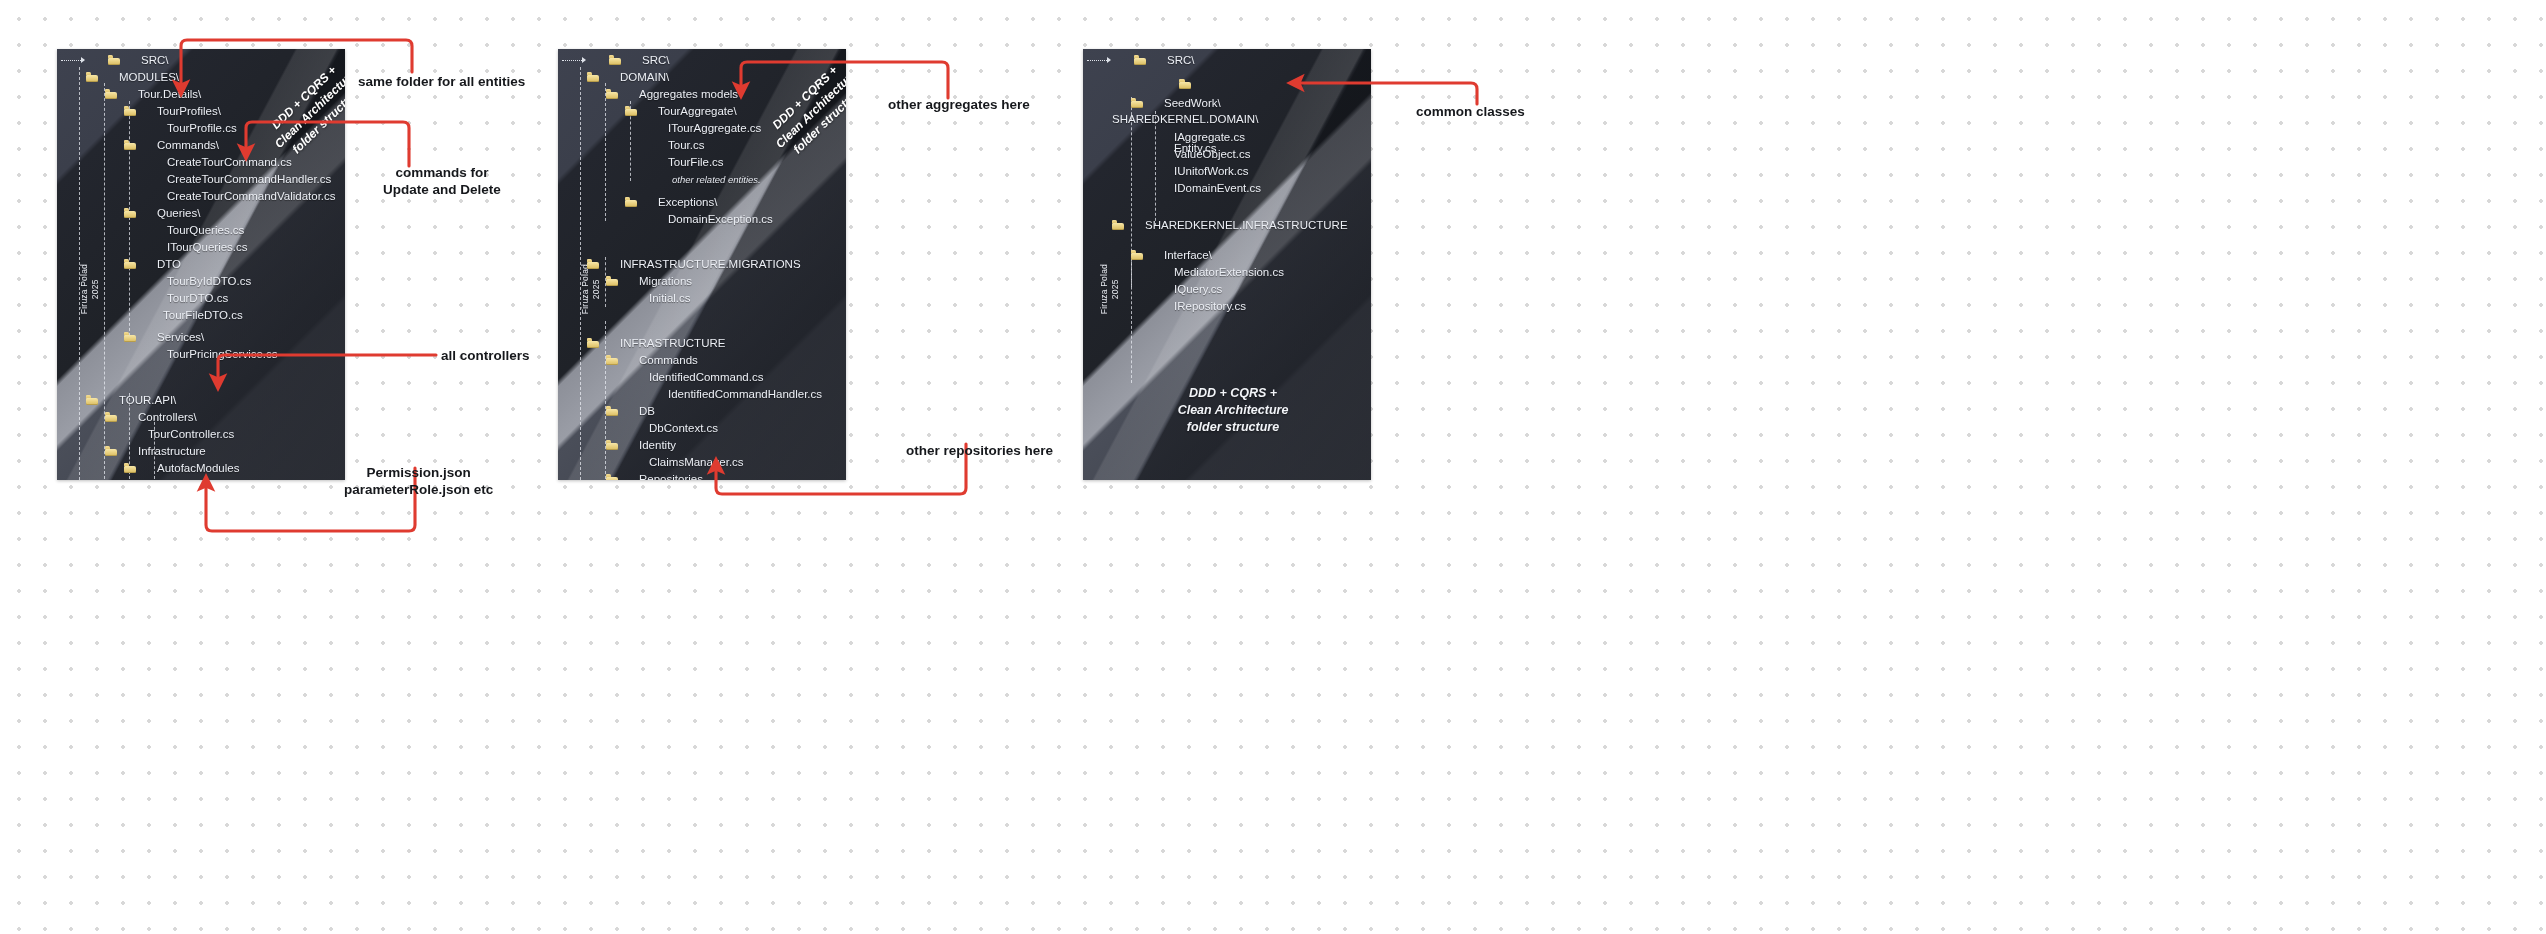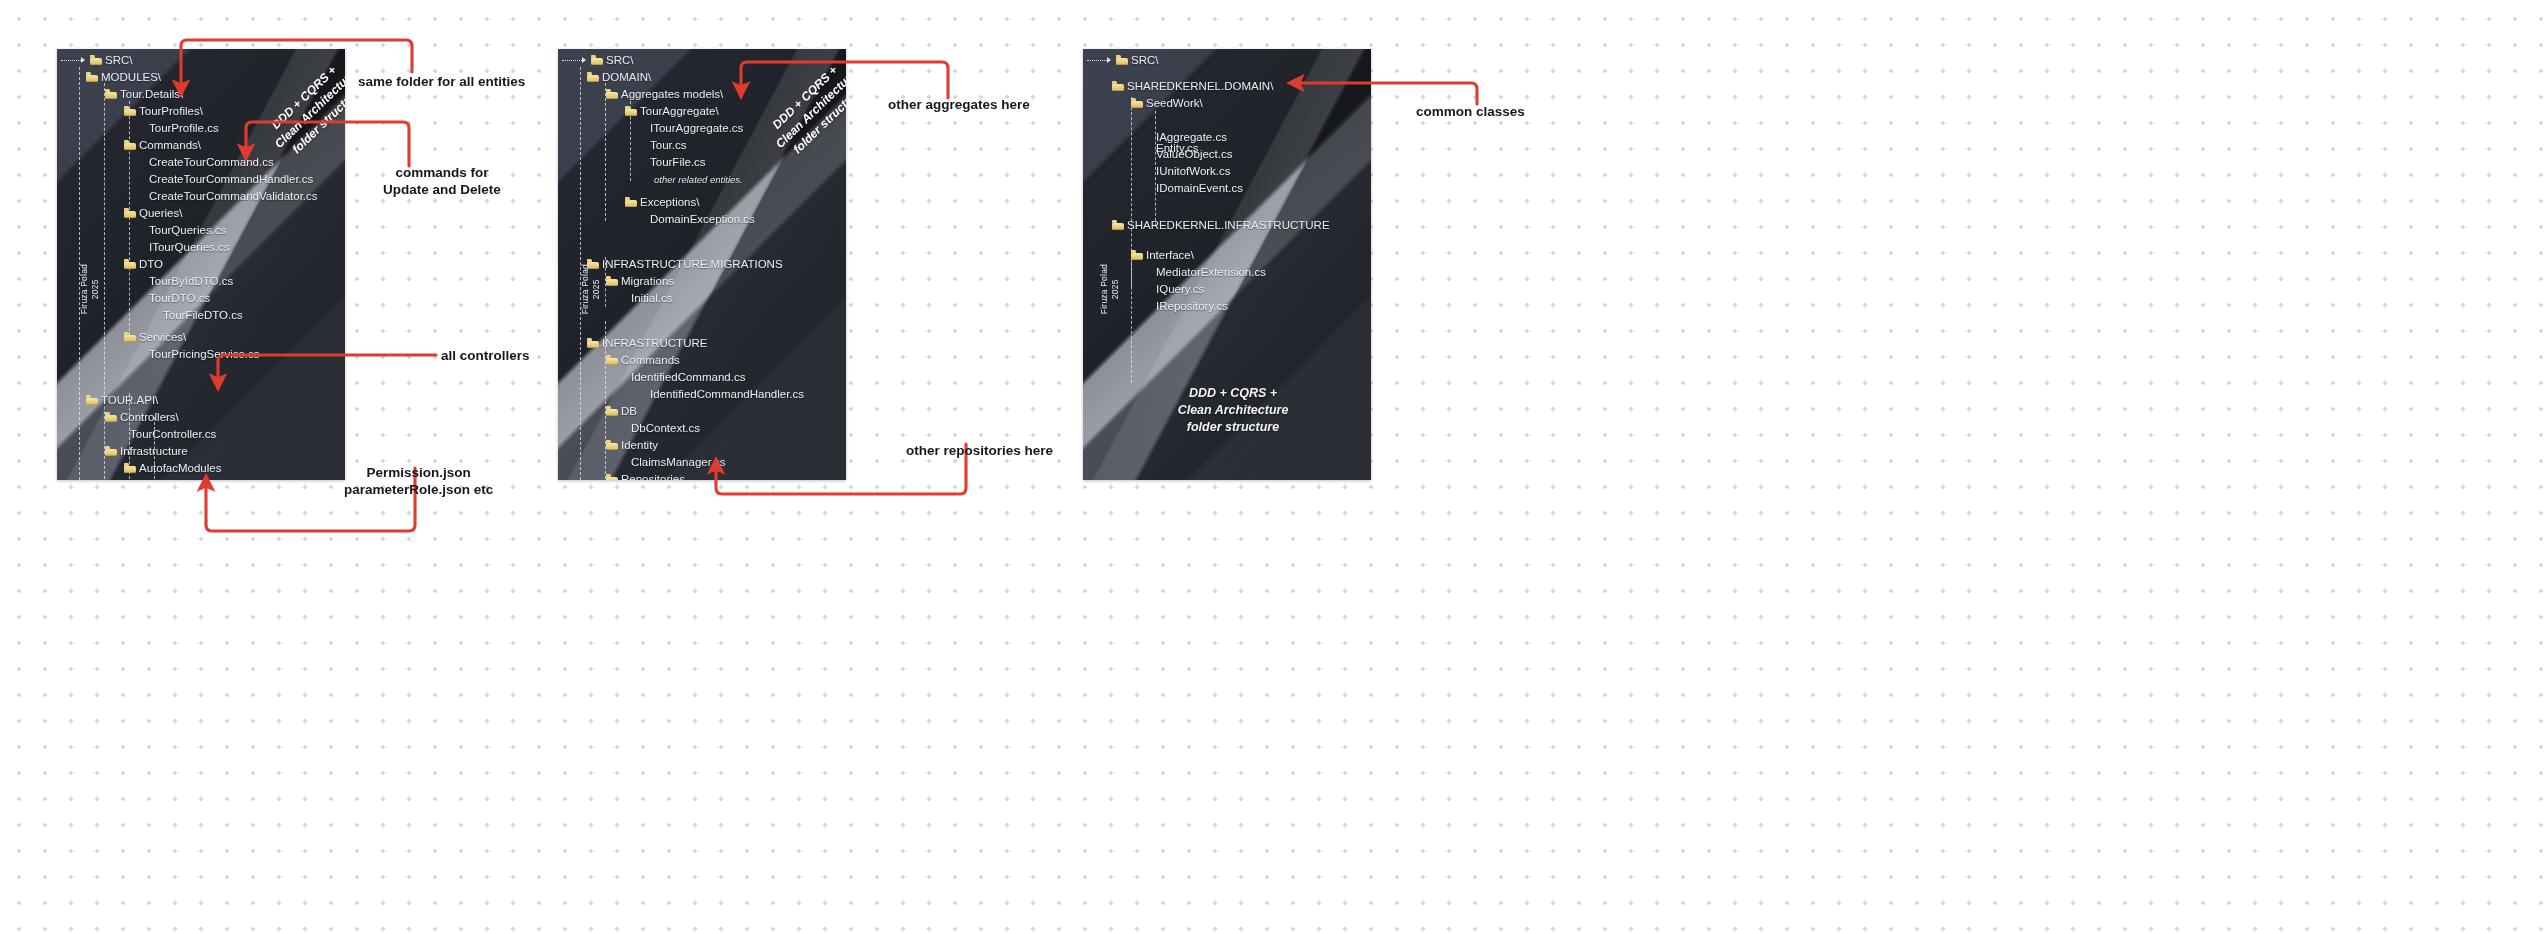--- a/index.html
+++ b/index.html
@@ -45,21 +45,21 @@
   }
 
   
   .tree{position:absolute;left:0;top:0;right:0;}
   .row{
     position:absolute;
     color:#eceff5;
     font-size:11.5px;
     line-height:13px;
     white-space:nowrap;
-    display:flex;align-items:center;gap:3px;
+    display:flex;align-items:center;gap:21px;
     text-shadow:0 1px 1px rgba(0,0,0,.45);
   }
   .row.italic{font-style:italic;font-size:9.5px;color:#e4e7ee;}
   .folder{
     display:inline-block;width:12px;height:9px;flex:0 0 12px;
     position:relative;top:0px;
   }
   .folder i{
     position:absolute;left:0;top:1.5px;width:12px;height:7.5px;
     background:linear-gradient(180deg,#f6e6a8 0%,#e8cf7d 55%,#d8bc63 100%);
@@ -203,21 +203,21 @@
           <span>DTO</span>
         </div>
         <div class="row" style="top: 226px; left: 86px;">
           <span style="display: inline-block; width: 3px; flex: 0 0 3px;"></span>
           <span>TourByIdDTO.cs</span>
         </div>
         <div class="row" style="top: 243px; left: 86px;">
           <span style="display: inline-block; width: 3px; flex: 0 0 3px;"></span>
           <span>TourDTO.cs</span>
         </div>
-        <div class="row" style="top: 260px; left: 100px; align-items: center;">
+        <div class="row" style="top: 260px; left: 82px; align-items: center;">
           <span style="display: inline-block; width: 3px; flex: 0 0 3px;"></span>
           <span>TourFileDTO.cs</span>
         </div>
         <div class="row" style="top: 282px; left: 67px;">
           <span class="folder">
             <i></i>
           </span>
           <span>Services\</span>
         </div>
         <div class="row" style="top: 299px; left: 86px;">
@@ -401,21 +401,21 @@
 Clean Architecture
 folder structure</div>
     <div class="tree">
         <div class="row" style="top: 5px; left: 4px;">
           <span class="arrowdots"></span>
           <span class="folder">
             <i></i>
           </span>
           <span>SRC\</span>
         </div>
-        <div class="row" style="top: 31px; left: 29px;">
+        <div class="row" style="top: 31px; left: 29px; flex-direction: column;">
           <span class="folder">
             <i></i>
           </span>
           <span>SHAREDKERNEL.DOMAIN\</span>
         </div>
         <div class="row" style="top: 48px; left: 48px;">
           <span class="folder">
             <i></i>
           </span>
           <span>SeedWork\</span>

